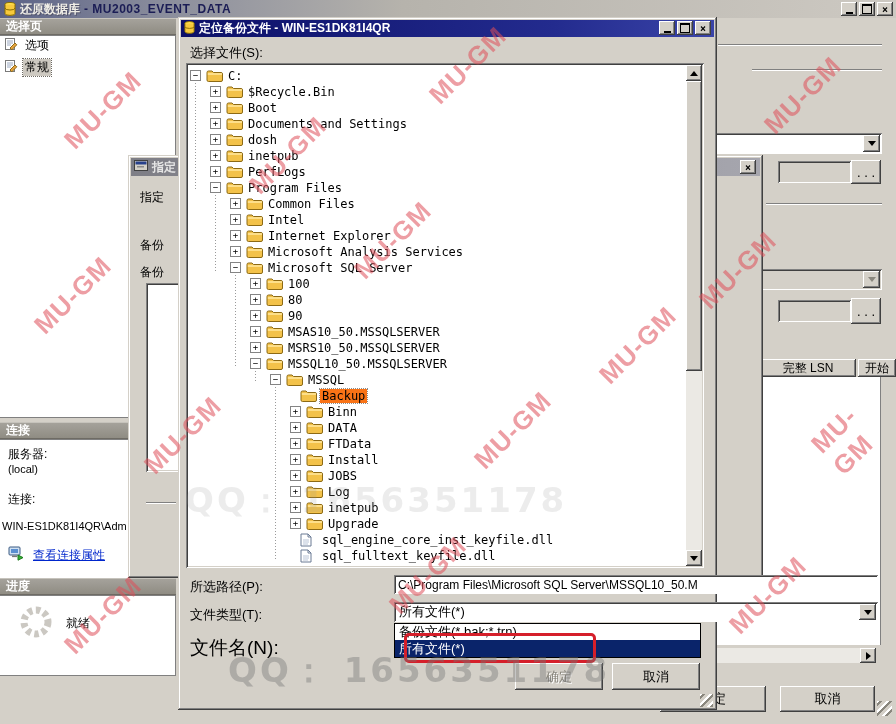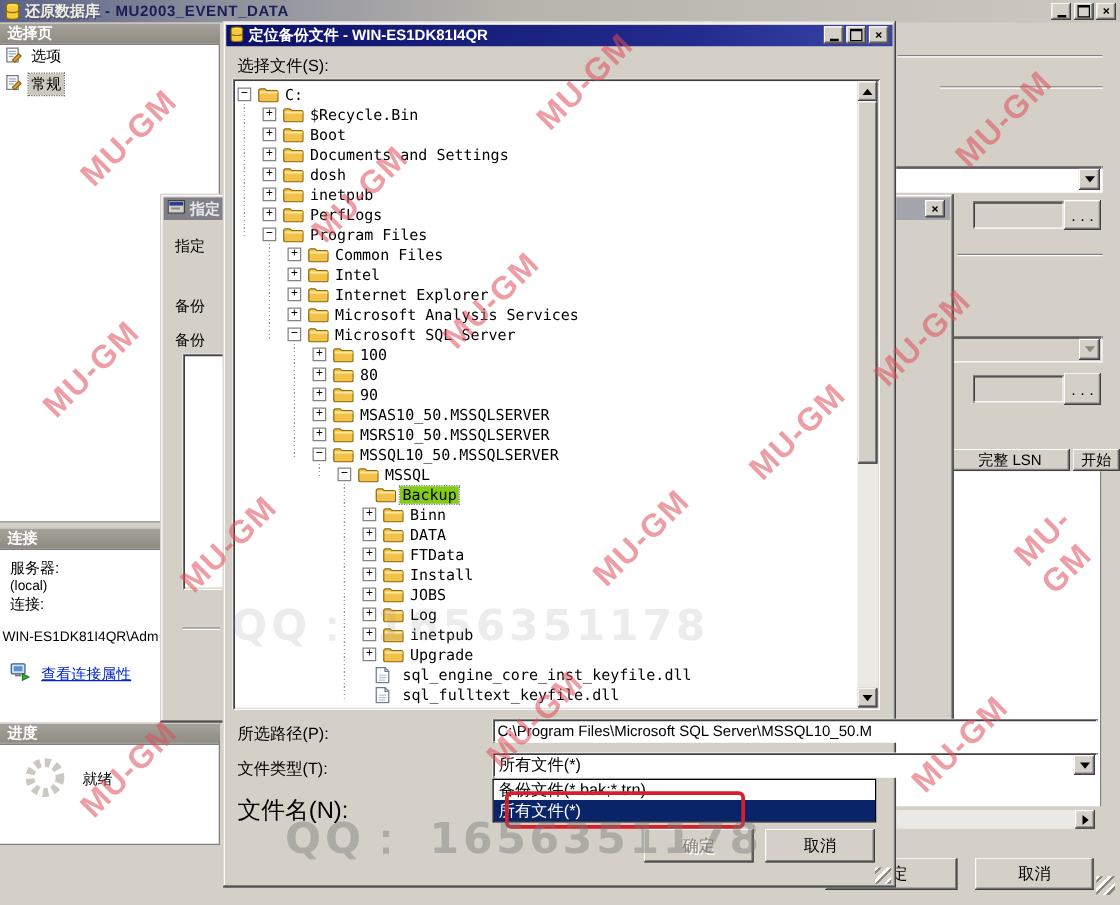--- a/index.html
+++ b/index.html
@@ -42,21 +42,21 @@
       color:#fff;font-weight:bold;font-size:12px;display:flex;align-items:center;gap:4px;padding:0 3px;box-sizing:border-box;}
   .cap-inactive{background:linear-gradient(90deg,#7e7e86 0%,#a6a6ae 100%);
       color:#e6e6e6;font-weight:bold;font-size:12px;display:flex;align-items:center;gap:4px;padding:0 3px;box-sizing:border-box;}
   .tree-inner{position:absolute;left:2px;top:2px;right:18px;bottom:2px;overflow:hidden;background:#fff;}
   .tree-row{position:absolute;height:16px;display:flex;align-items:center;white-space:nowrap;
             font-family:"DejaVu Sans Mono",monospace;font-size:12px;}
   .toggle{position:absolute;width:11px;height:11px;background:#fff;border:1px solid #848484;box-sizing:border-box;
           display:flex;align-items:center;justify-content:center;font-size:9px;line-height:9px;font-family:"DejaVu Sans Mono",monospace;}
   .ticon{position:absolute;width:17px;height:14px;}
   .tlabel{position:absolute;padding:0 2px;}
-  .tlabel.sel{background:#84cc16;outline:1px dotted #8a8a8a;}
+  .tlabel.sel{background:#f97316;outline:1px dotted #8a8a8a;}
   .guide{position:absolute;width:1px;background-image:repeating-linear-gradient(180deg,#9a9a9a 0 1px,transparent 1px 3px);}
   
   .sb{background:#ebe9e4;}
   .sb-btn{background:#d4d0c8;box-shadow:inset -1px -1px 0 #404040, inset 1px 1px 0 #ffffff, inset -2px -2px 0 #808080;
           display:flex;align-items:center;justify-content:center;}
   .arr{width:0;height:0;}
   .arr.up{border-left:4px solid transparent;border-right:4px solid transparent;border-bottom:5px solid #000;}
   .arr.down{border-left:4px solid transparent;border-right:4px solid transparent;border-top:5px solid #000;}
   .arr.right{border-top:4px solid transparent;border-bottom:4px solid transparent;border-left:5px solid #000;}
   
@@ -119,21 +119,21 @@
           <path d="M6 11 L11 6 l1.8 1.8 L7.8 12.8Z" fill="#e8a33d" stroke="#8d6a14"></path>
         </svg></span>
     <span class="lbl">常规</span>
   </div>
 </div>
 
 <div class="abs pane-hdr" style="top:422px;">连接</div>
 <div class="abs pane-body" style="top:439px;height:164px;padding:6px 0 0 8px;">
   <div>服务器:</div>
   <div class="small">(local)</div>
-  <div style="">连接:</div>
+  <div style="margin-top:16px;">连接:</div>
   <div class="small" style="margin-left:-6px;margin-top:12px;">WIN-ES1DK81I4QR\Adm</div>
   <div style="margin-top:14px;display:flex;align-items:center;gap:8px;">
     <span><svg width="17" height="15" viewBox="0 0 17 15">
           <rect x="1" y="1" width="11" height="8" rx="1" fill="#cfe0f2" stroke="#3b5a82"></rect>
           <rect x="3" y="3" width="7" height="4" fill="#5a8fd0"></rect>
           <rect x="4" y="9.5" width="5" height="1.6" fill="#7a7a7a"></rect>
           <path d="M10 9 l5 2.6 -5 2.6z" fill="#35b335" stroke="#1d7a1d"></path>
         </svg></span>
     <span class="link">查看连接属性</span>
   </div>

